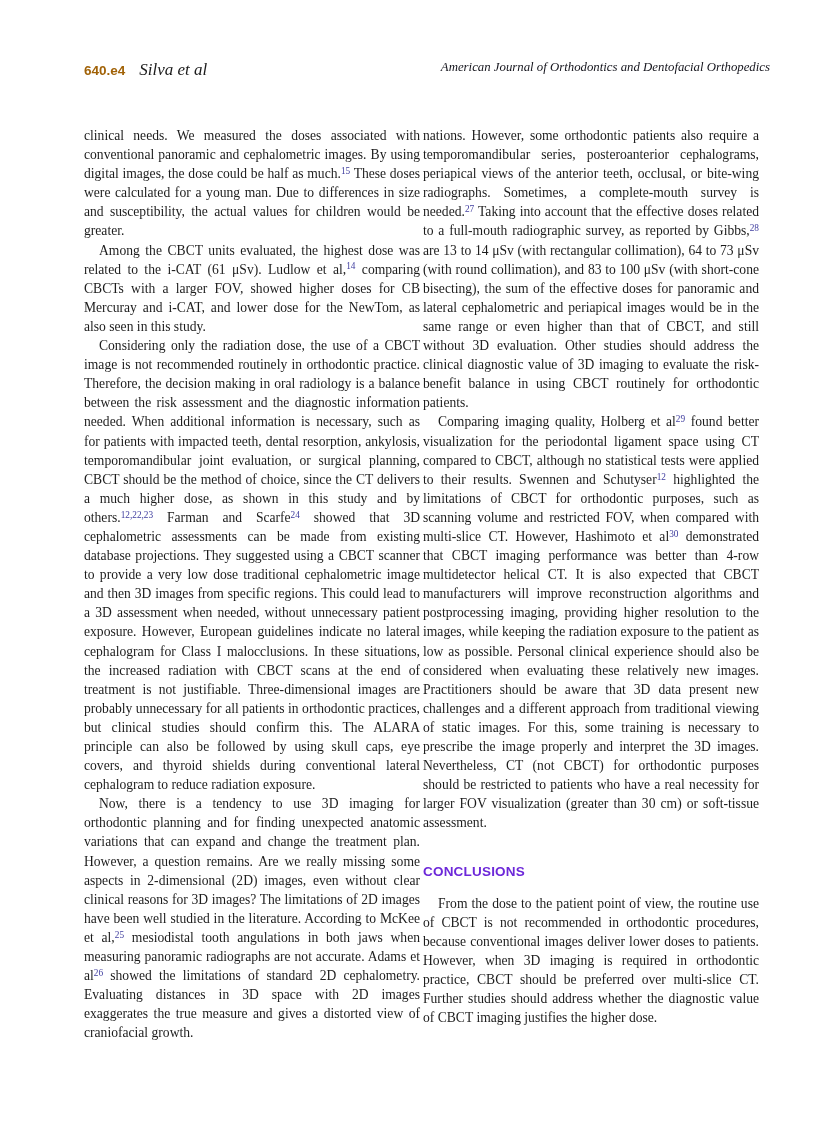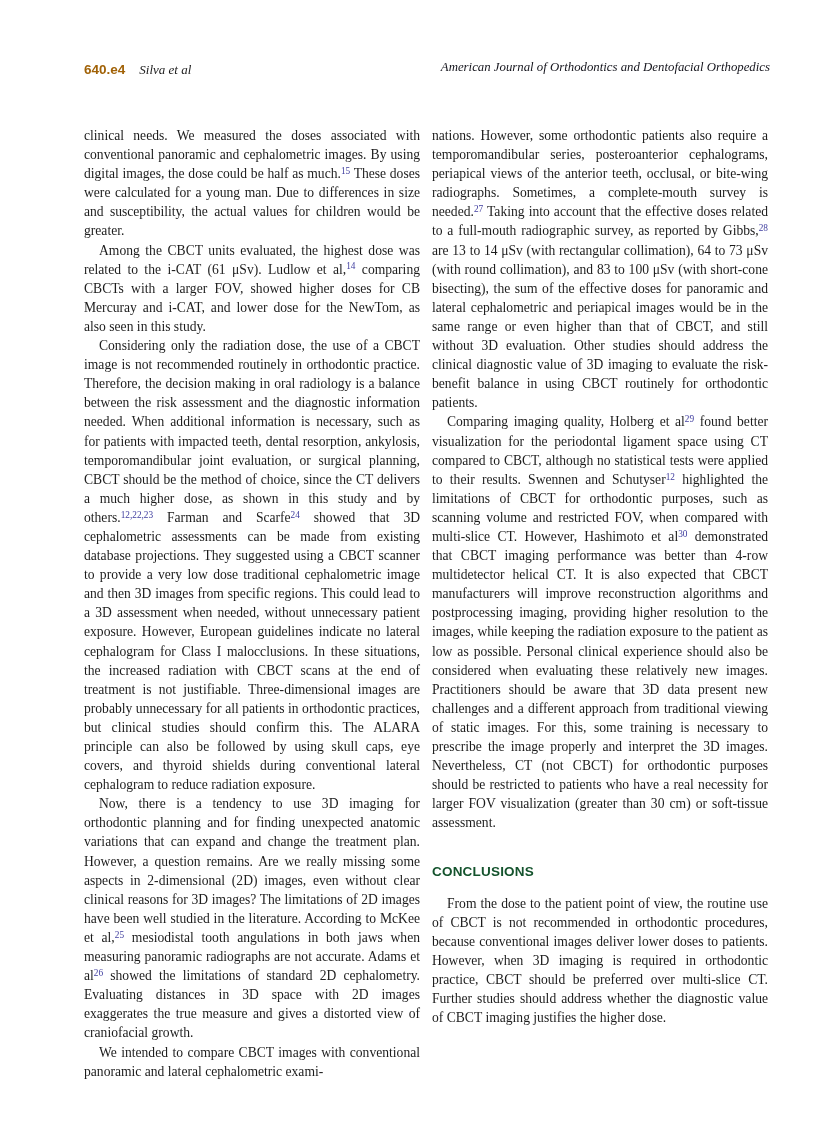--- a/index.html
+++ b/index.html
@@ -21,35 +21,35 @@
   }
   .header-left { white-space:nowrap; }
   .page-label {
     font-family:"Liberation Sans", sans-serif;
     font-weight:bold;
     font-size:13.5px;
     color:#a16207;
   }
   .authors {
     font-style:italic;
-    font-size:13px;
+    font-size:17px;
     margin-left:14px;
   }
   .journal {
     text-align:center;
     font-style:italic;
     font-size:12.8px;
     line-height:14.5px;
     color:#14141c;
   }
   .body-columns {
     position:absolute;
     top:126px; left:84px; width:686px;
     display:flex;
-    gap:12px;
+    gap:3px;
   }
   .column {
     width:336px;
     font-size:13.6px;
     line-height:19.1px;
     text-align:justify;
   }
   .para { margin:0; }
   .para.indent { text-indent:15px; }
   sup.ref {
@@ -58,21 +58,21 @@
     position:relative;
     top:-0.45em;
     vertical-align:baseline;
     color:var(--ref, #3e3c9e);
   }
   .section-heading {
     font-family:"Liberation Sans", sans-serif;
     font-weight:bold;
     font-size:13.5px;
     letter-spacing:0.2px;
-    color:#14532d;
+    color:#6d28d9;
     margin-top:30px;
     margin-bottom:12px;
     text-align:left;
   }
 </style>
 </head>
 <body>
 
 <div class="page" style="--text: #1c1c1c; --ref: #3e3c9e;">
 
@@ -84,21 +84,20 @@
       <div>American Journal of Orthodontics and Dentofacial Orthopedics</div>
     </div>
   </div>
 
   <div class="body-columns">
     <div class="column">
         <p class="para">clinical needs. We measured the doses associated with conventional panoramic and cephalometric images. By using digital images, the dose could be half as much.<sup class="ref">15</sup> These doses were calculated for a young man. Due to differences in size and susceptibility, the actual values for children would be greater.</p>
         <p class="para indent">Among the CBCT units evaluated, the highest dose was related to the i-CAT (61 μSv). Ludlow et al,<sup class="ref">14</sup> comparing CBCTs with a larger FOV, showed higher doses for CB Mercuray and i-CAT, and lower dose for the NewTom, as also seen in this study.</p>
         <p class="para indent">Considering only the radiation dose, the use of a CBCT image is not recommended routinely in orthodontic practice. Therefore, the decision making in oral radiology is a balance between the risk assessment and the diagnostic information needed. When additional information is necessary, such as for patients with impacted teeth, dental resorption, ankylosis, temporomandibular joint evaluation, or surgical planning, CBCT should be the method of choice, since the CT delivers a much higher dose, as shown in this study and by others.<sup class="ref">12,22,23</sup> Farman and Scarfe<sup class="ref">24</sup> showed that 3D cephalometric assessments can be made from existing database projections. They suggested using a CBCT scanner to provide a very low dose traditional cephalometric image and then 3D images from specific regions. This could lead to a 3D assessment when needed, without unnecessary patient exposure. However, European guidelines indicate no lateral cephalogram for Class I malocclusions. In these situations, the increased radiation with CBCT scans at the end of treatment is not justifiable. Three-dimensional images are probably unnecessary for all patients in orthodontic practices, but clinical studies should confirm this. The ALARA principle can also be followed by using skull caps, eye covers, and thyroid shields during conventional lateral cephalogram to reduce radiation exposure.</p>
         <p class="para indent">Now, there is a tendency to use 3D imaging for orthodontic planning and for finding unexpected anatomic variations that can expand and change the treatment plan. However, a question remains. Are we really missing some aspects in 2-dimensional (2D) images, even without clear clinical reasons for 3D images? The limitations of 2D images have been well studied in the literature. According to McKee et al,<sup class="ref">25</sup> mesiodistal tooth angulations in both jaws when measuring panoramic radiographs are not accurate. Adams et al<sup class="ref">26</sup> showed the limitations of standard 2D cephalometry. Evaluating distances in 3D space with 2D images exaggerates the true measure and gives a distorted view of craniofacial growth.</p>
-        <p class="para indent">We intended to compare CBCT images with conventional panoramic and lateral cephalometric exami-</p>
       </div>
     <div class="column">
         <p class="para">nations. However, some orthodontic patients also require a temporomandibular series, posteroanterior cephalograms, periapical views of the anterior teeth, occlusal, or bite-wing radiographs. Sometimes, a complete-mouth survey is needed.<sup class="ref">27</sup> Taking into account that the effective doses related to a full-mouth radiographic survey, as reported by Gibbs,<sup class="ref">28</sup> are 13 to 14 μSv (with rectangular collimation), 64 to 73 μSv (with round collimation), and 83 to 100 μSv (with short-cone bisecting), the sum of the effective doses for panoramic and lateral cephalometric and periapical images would be in the same range or even higher than that of CBCT, and still without 3D evaluation. Other studies should address the clinical diagnostic value of 3D imaging to evaluate the risk-benefit balance in using CBCT routinely for orthodontic patients.</p>
         <p class="para indent">Comparing imaging quality, Holberg et al<sup class="ref">29</sup> found better visualization for the periodontal ligament space using CT compared to CBCT, although no statistical tests were applied to their results. Swennen and Schutyser<sup class="ref">12</sup> highlighted the limitations of CBCT for orthodontic purposes, such as scanning volume and restricted FOV, when compared with multi-slice CT. However, Hashimoto et al<sup class="ref">30</sup> demonstrated that CBCT imaging performance was better than 4-row multidetector helical CT. It is also expected that CBCT manufacturers will improve reconstruction algorithms and postprocessing imaging, providing higher resolution to the images, while keeping the radiation exposure to the patient as low as possible. Personal clinical experience should also be considered when evaluating these relatively new images. Practitioners should be aware that 3D data present new challenges and a different approach from traditional viewing of static images. For this, some training is necessary to prescribe the image properly and interpret the 3D images. Nevertheless, CT (not CBCT) for orthodontic purposes should be restricted to patients who have a real necessity for larger FOV visualization (greater than 30 cm) or soft-tissue assessment.</p>
         <div class="section-heading">CONCLUSIONS</div>
         <p class="para indent">From the dose to the patient point of view, the routine use of CBCT is not recommended in orthodontic procedures, because conventional images deliver lower doses to patients. However, when 3D imaging is required in orthodontic practice, CBCT should be preferred over multi-slice CT. Further studies should address whether the diagnostic value of CBCT imaging justifies the higher dose.</p>
       </div>
   </div>
 
 </div>

